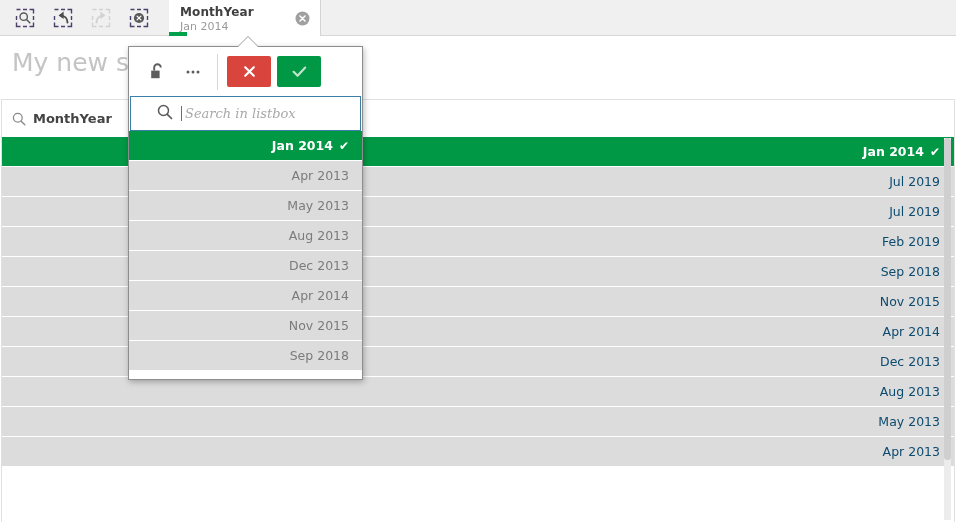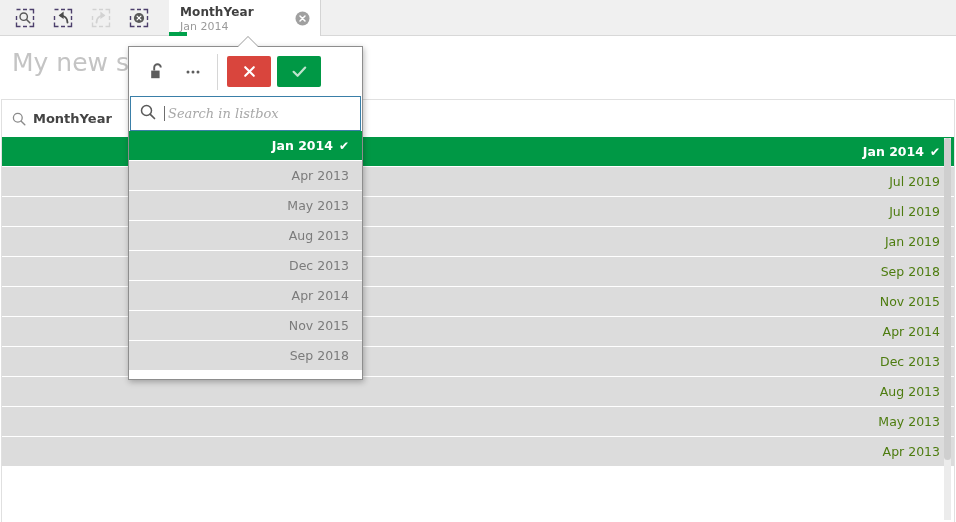--- a/index.html
+++ b/index.html
@@ -130,21 +130,21 @@
   .lb-row {
     height: 29px;
     margin-bottom: 1px;
     background: #dcdcdc;
     display: flex;
     align-items: center;
     justify-content: flex-end;
     padding-right: 14px;
     box-sizing: border-box;
     font-size: 12.5px;
-    color: #4d7c0f;
+    color: #0c4a6e;
     cursor: pointer;
   }
   .lb-row.selected {
     background: #009845;
     color: #ffffff;
     font-weight: bold;
   }
   .lb-row .chk { margin-left: 6px; font-size: 12px; }
   .lb-scroll-track {
     position: absolute;
@@ -226,21 +226,21 @@
   .pop-action.cancel { background: #d9453d; margin-right: 6px; }
   .pop-action.confirm { background: #009845; }
 
   .pop-search {
     height: 35px;
     margin: 0 1px;
     border: 1px solid #3a7fa8;
     background: #ffffff;
     display: flex;
     align-items: center;
-    padding-left: 9px;
+    padding-left: 26px;
     box-sizing: border-box;
   }
   .pop-search .caret {
     width: 1px;
     height: 15px;
     background: #6e6e6e;
     margin: 0 1px 0 8px;
   }
   .pop-search-placeholder {
     font-size: 13px;
@@ -343,21 +343,21 @@
         <span>Jan 2014</span>
         <span class="chk">✔</span>
       </div>
       <div class="lb-row">
         <span>Jul 2019</span>
       </div>
       <div class="lb-row">
         <span>Jul 2019</span>
       </div>
       <div class="lb-row">
-        <span>Jan 2019</span>
+        <span>Feb 2019</span>
       </div>
       <div class="lb-row">
         <span>Sep 2018</span>
       </div>
       <div class="lb-row">
         <span>Nov 2015</span>
       </div>
       <div class="lb-row">
         <span>Apr 2014</span>
       </div>

